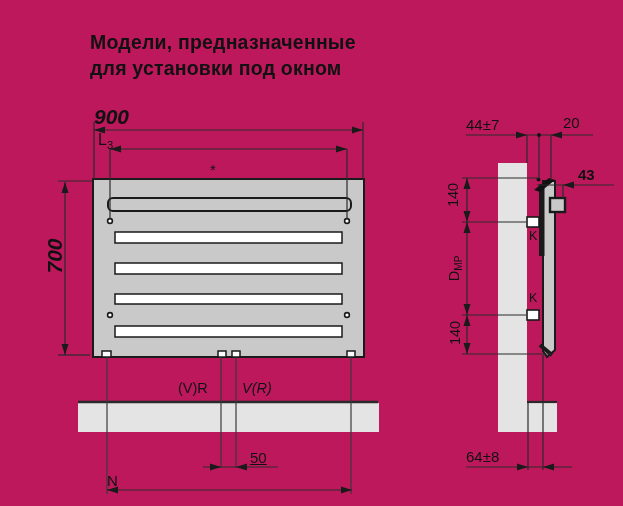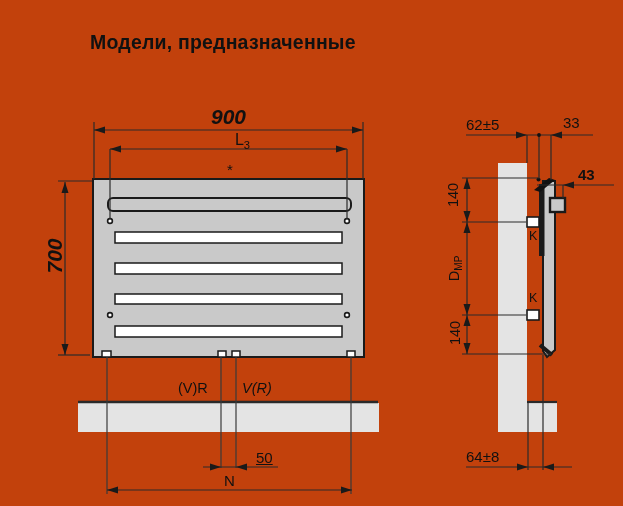--- a/index.html
+++ b/index.html
@@ -1,26 +1,26 @@
 <!DOCTYPE html>
 <html><head>
 <meta charset="utf-8">
 <style>
   html,body{margin:0;padding:0;background:#fff;}
   #canvas{
-    position:relative;width:623px;height:506px;background:#c2410c;
+    position:relative;width:623px;height:506px;background:#be185d;
     font-family:"Liberation Sans", sans-serif;color:#111;overflow:hidden;
   }
   #drawing{position:absolute;left:0;top:0;}
   .txt{position:absolute;white-space:nowrap;color:#111;}
   .title{font-size:19.5px;font-weight:bold;line-height:26px;letter-spacing:0.2px;}
   .dim-big{font-size:21px;font-weight:bold;font-style:italic;}
   .dim{font-size:15px;}
   .dim-sm{font-size:12.5px;}
-  .center{text-align:center;}
+  .center{text-align:left;}
   .rot{transform:rotate(-90deg);transform-origin:center center;text-align:center;}
   sub{font-size:70%;}
 </style>
 </head>
 <body>
 
 <div id="canvas">
 
   <svg id="drawing" width="623" height="506" viewBox="0 0 623 506">
 
@@ -136,33 +136,34 @@
       <line x1="528" y1="402" x2="528" y2="470"></line>
       <line x1="543" y1="355" x2="543" y2="470"></line>
       <line x1="466" y1="467" x2="572" y2="467"></line>
     </g>
     <polygon points="528,467 517,463.5 517,470.5" fill="#1a1a1a"></polygon>
     <polygon points="543,467 554,463.5 554,470.5" fill="#1a1a1a"></polygon>
   </svg>
 
   <div class="txt title" style="left:90px;top:29px;">
     <div>Модели, предназначенные</div>
+    <div>для установки под окном</div>
   </div>
 
   <div class="txt dim-big center" style="left:94px;top:105px;width:269px;">900</div>
-  <div class="txt dim center" style="left:124px;top:131px;width:237px;font-size:16px;"><span>L</span><sub>3</sub></div>
+  <div class="txt dim center" style="left:98px;top:131px;width:237px;font-size:16px;"><span>L</span><sub>3</sub></div>
   <div class="txt dim center" style="left:210px;top:161px;width:40px;">*</div>
   <div class="txt dim-big rot" style="left:25px;top:244px;width:60px;">700</div>
   <div class="txt dim" style="left:178px;top:380px;font-size:14.5px;text-align:right;">(V)R</div>
   <div class="txt dim" style="left:242px;top:380px;font-size:14.5px;font-style:italic;">V(R)</div>
-  <div class="txt dim" style="left:256px;top:449px;text-decoration:underline;">50</div>
+  <div class="txt dim" style="left:250px;top:449px;text-decoration:underline;">50</div>
   <div class="txt dim center" style="left:107px;top:472px;width:245px;">N</div>
 
-  <div class="txt dim" style="left:466px;top:116px;">62±5</div>
-  <div class="txt dim" style="left:563px;top:114px;">33</div>
+  <div class="txt dim" style="left:466px;top:116px;">44±7</div>
+  <div class="txt dim" style="left:563px;top:114px;">20</div>
   <div class="txt dim" style="left:578px;top:166px;font-weight:bold;">43</div>
   <div class="txt dim rot" style="left:423px;top:187px;width:60px;font-size:14.5px;">140</div>
   <div class="txt dim rot" style="left:425px;top:259px;width:60px;font-size:14.5px;"><span>D</span><sub>МР</sub></div>
   <div class="txt dim rot" style="left:425px;top:325px;width:60px;font-size:14.5px;">140</div>
   <div class="txt dim-sm" style="left:529px;top:229px;">K</div>
   <div class="txt dim-sm" style="left:529px;top:291px;">K</div>
   <div class="txt dim" style="left:466px;top:448px;">64±8</div>
 
 </div>
 

